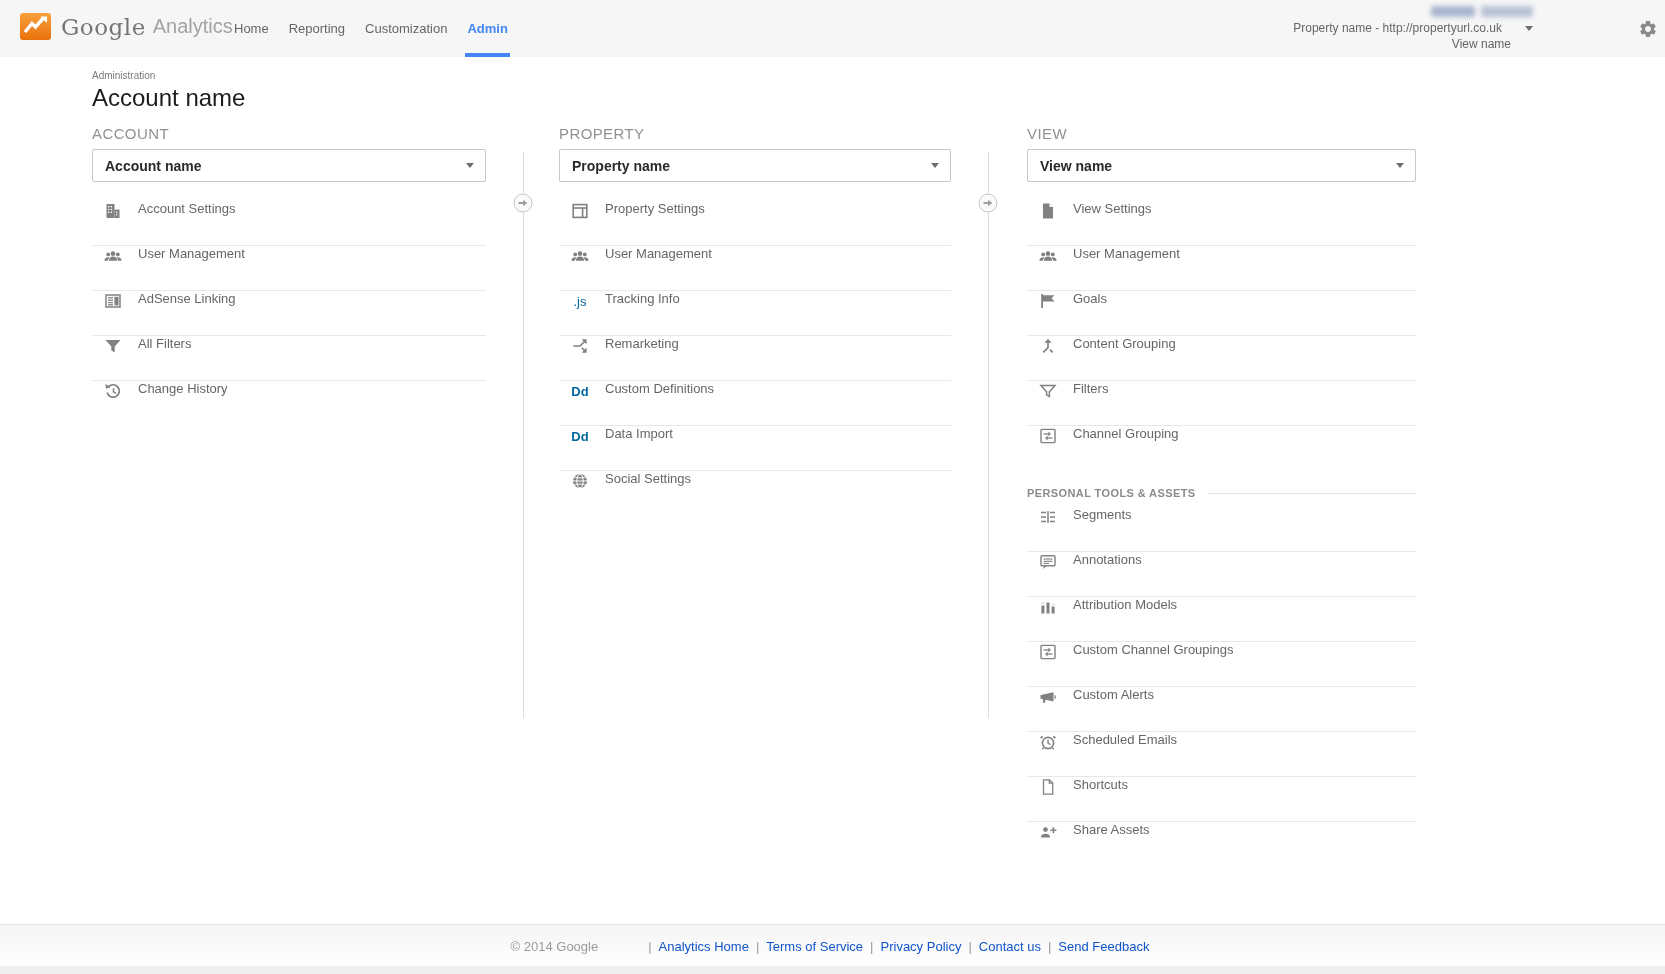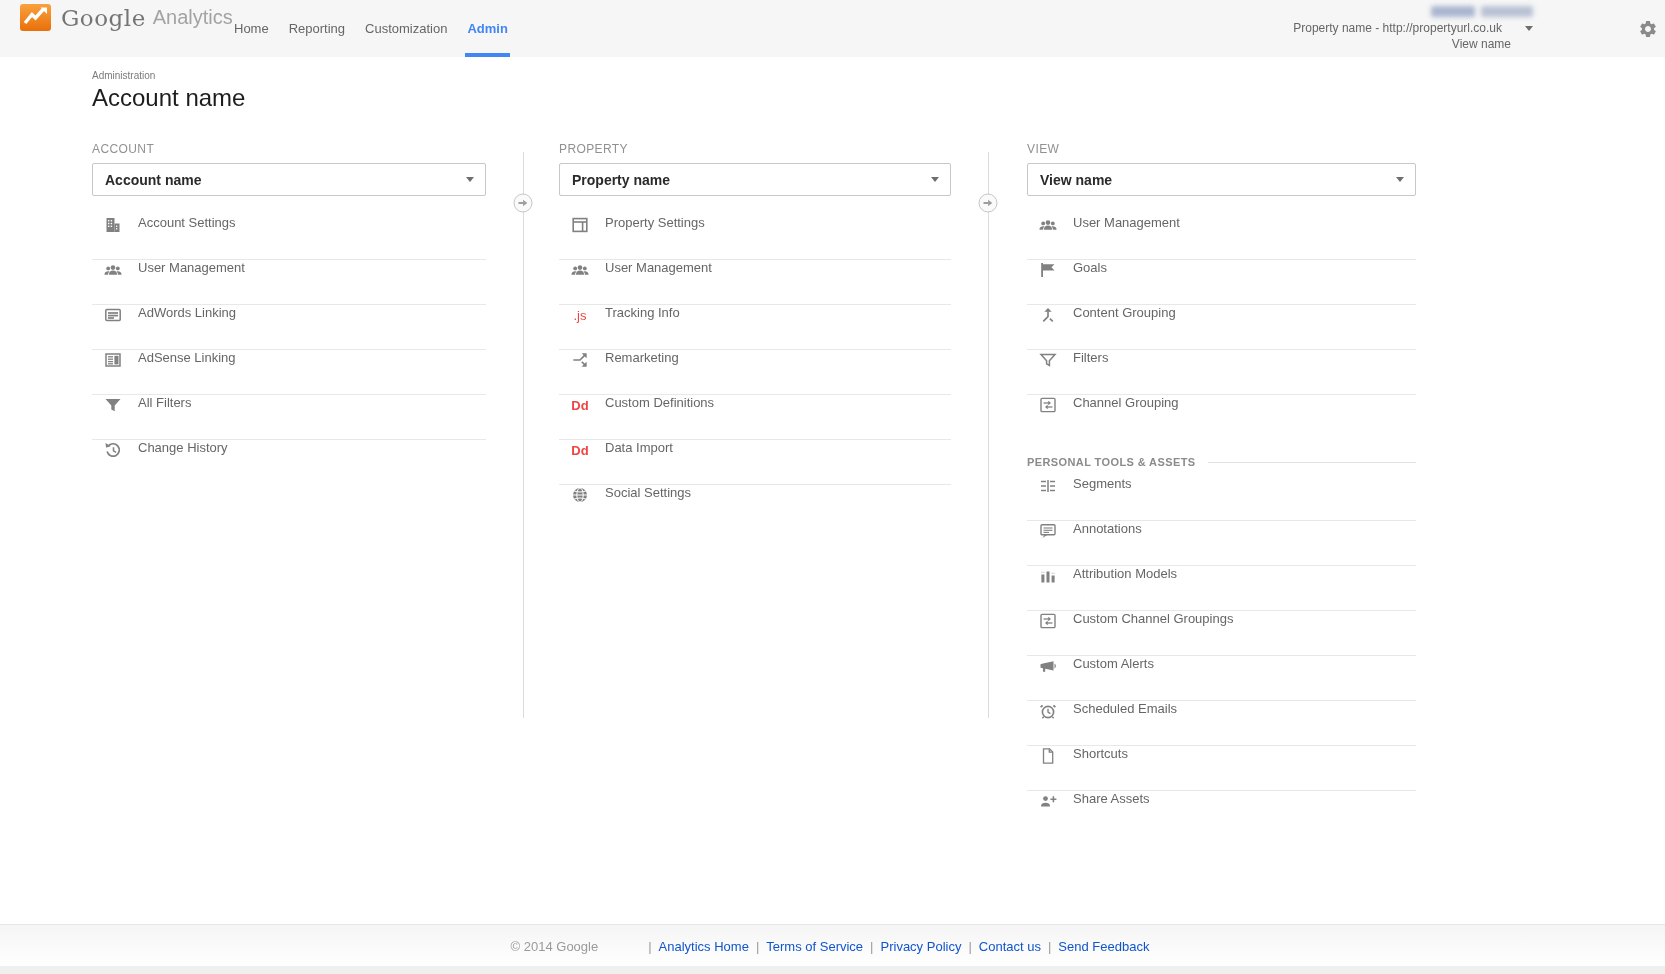--- a/index.html
+++ b/index.html
@@ -2,21 +2,21 @@
 <html><head>
 <meta charset="utf-8">
 <title>Google Analytics</title>
 <style>
   html,body{margin:0;padding:0;background:#fff;}
   body{font-family:"Liberation Sans", sans-serif; -webkit-font-smoothing:antialiased;}
   .stage{position:relative;width:1665px;height:974px;background:#fff;overflow:hidden;}
 
   
   .navbar{position:absolute;top:0;left:0;right:0;height:57px;background:#f6f6f6;border-bottom:1px solid #e4e4e4;}
-  .logo{position:absolute;left:20px;top:4px;display:flex;align-items:center;cursor:pointer;}
+  .logo{position:absolute;left:20px;top:13px;display:flex;align-items:center;cursor:pointer;}
   .logo-mark{width:31px;height:27px;display:block;}
   .logo-brand{font-family:"DejaVu Serif", serif;font-size:23px;color:#757575;margin-left:10px;letter-spacing:.5px;}
   .logo-product{font-size:20px;color:#a3a3a3;margin-left:7px;font-weight:400;}
   .nav-menu{position:absolute;left:232px;top:0;height:57px;display:flex;gap:16px;}
   .nav-item{line-height:57px;font-size:13px;color:#666;position:relative;cursor:pointer;padding:0 2px;}
   .nav-item.active{color:#4285f4;font-weight:bold;}
   .nav-item.active::after{content:"";position:absolute;left:0;right:0;bottom:0;height:4px;background:#4285f4;}
   .nav-right{position:absolute;right:132px;top:4px;text-align:right;font-size:12px;color:#666;}
   .redacted{display:flex;justify-content:flex-end;gap:6px;height:11px;margin:2px 0 4px;filter:blur(2.5px);}
   .redacted i{display:inline-block;height:11px;border-radius:2px;}
@@ -32,30 +32,30 @@
   .page-header{position:absolute;top:57px;left:0;right:0;height:68px;background:#fff;border-bottom:1px solid #e5e5e5;}
   .eyebrow{position:absolute;left:92px;top:13px;font-size:10px;color:#7b7b7b;}
   .page-title{position:absolute;left:92px;top:27px;font-size:24px;color:#1d1d1d;}
 
   
   .main{position:absolute;top:125px;left:0;right:0;bottom:50px;background:#fff;}
   .column{position:absolute;top:0;}
   .col-account{left:92px;width:394px;}
   .col-property{left:559px;width:392px;}
   .col-view{left:1027px;width:389px;}
-  .col-label{margin-top:17px;font-size:12px;color:#919191;letter-spacing:.4px;}
+  .col-label{font-size:15px;color:#919191;letter-spacing:.4px;}
   .dropdown{margin-top:7px;height:31px;border:1px solid #c7c7c7;border-radius:2px;background:#fff;display:flex;align-items:center;padding:0 12px;font-size:14px;font-weight:bold;color:#2a2a2a;position:relative;cursor:pointer;}
   .dropdown .dd-caret{position:absolute;right:11px;top:13px;width:0;height:0;border-left:4px solid transparent;border-right:4px solid transparent;border-top:5px solid #6e6e6e;}
   ul.menu{margin:19px 0 0 0;list-style:none;padding:0;}
   ul.menu.sub{margin-top:8px;}
   .item{display:flex;height:44px;border-bottom:1px solid #e8e8e8;cursor:pointer;background:#fff;}
   ul.menu .item:last-child{border-bottom:none;}
   .item-icon{width:22px;height:20px;margin:0 14px 0 10px;color:#818181;flex:none;display:flex;align-items:center;justify-content:center;}
   .item-icon svg{width:20px;height:20px;display:block;}
-  .txt-icon{font-size:13px;color:#ef4444;white-space:nowrap;}
+  .txt-icon{font-size:13px;color:#0369a1;white-space:nowrap;}
   .txt-icon.bold{font-weight:bold;}
   .item-label{font-size:13px;color:#666;}
   .section-header{margin-top:17px;display:flex;align-items:center;font-size:11px;font-weight:bold;color:#8b8b8b;letter-spacing:.4px;}
   .section-header::after{content:"";flex:1;height:1px;background:#e3e3e3;margin-left:12px;}
 
   .col-sep{position:absolute;top:27px;width:1px;height:566px;background:#dcdcdc;}
   .sep-1{left:523px;} .sep-2{left:988px;}
   .sep-badge{position:absolute;top:41px;left:-10px;width:20px;height:20px;}
   .sep-badge svg{width:20px;height:20px;display:block;}
 
@@ -156,33 +156,20 @@
                 <path d="M10 10.6c-2.2 0-4 1.4-4 3.2v1h8v-1c0-1.8-1.8-3.2-4-3.2z"></path>
                 <path d="M5.2 11.2c-2 0-3.7 1.2-3.7 2.8v.8h3.6v-.2c0-1.2.5-2.2 1.4-3-.4-.25-.8-.4-1.3-.4z"></path>
                 <path d="M14.8 11.2c2 0 3.7 1.2 3.7 2.8v.8h-3.6v-.2c0-1.2-.5-2.2-1.4-3 .4-.25.8-.4 1.3-.4z"></path>
               </svg>
             </span>
             <span class="item-label">User Management</span>
           </li>
           <li class="item">
             <span class="item-icon">
               <svg viewBox="0 0 20 20">
-                <rect x="2.8" y="4.6" width="14.4" height="10.8" rx="1" fill="none" stroke="currentColor" stroke-width="1.5"></rect>
-                <g stroke="currentColor" stroke-width="1.7">
-                  <line x1="5" y1="8" x2="15" y2="8"></line>
-                  <line x1="5" y1="10.6" x2="15" y2="10.6"></line>
-                  <line x1="5" y1="13" x2="11" y2="13"></line>
-                </g>
-              </svg>
-            </span>
-            <span class="item-label">AdWords Linking</span>
-          </li>
-          <li class="item">
-            <span class="item-icon">
-              <svg viewBox="0 0 20 20">
                 <rect x="3" y="4" width="14" height="12" fill="none" stroke="currentColor" stroke-width="1.5"></rect>
                 <g stroke="currentColor" stroke-width="1.3">
                   <line x1="5" y1="6.8" x2="10" y2="6.8"></line>
                   <line x1="5" y1="9.2" x2="10" y2="9.2"></line>
                   <line x1="5" y1="11.6" x2="10" y2="11.6"></line>
                   <line x1="5" y1="13.8" x2="10" y2="13.8"></line>
                 </g>
                 <rect x="11.4" y="5.8" width="4.1" height="8.6" fill="currentColor"></rect>
               </svg>
             </span>
@@ -301,20 +288,29 @@
       </span>
     </div>
 
     <div class="column col-view">
       <div class="col-label">VIEW</div>
       <div class="dropdown">
         <span>View name</span>
         <span class="dd-caret"></span>
       </div>
       <ul class="menu" id="menu-view">
+          <li class="item">
+            <span class="item-icon">
+              <svg viewBox="0 0 20 20">
+                <path fill="currentColor" d="M5 2.5h6.5L15 6v11.5H5z"></path>
+                <path fill="#fff" d="M11.5 2.5V6H15z"></path>
+              </svg>
+            </span>
+            <span class="item-label">View Settings</span>
+          </li>
           <li class="item">
             <span class="item-icon">
               <svg viewBox="0 0 20 20" fill="currentColor">
                 <circle cx="5.2" cy="8.4" r="1.9"></circle>
                 <circle cx="14.8" cy="8.4" r="1.9"></circle>
                 <circle cx="10" cy="7.6" r="2.3"></circle>
                 <path d="M10 10.6c-2.2 0-4 1.4-4 3.2v1h8v-1c0-1.8-1.8-3.2-4-3.2z"></path>
                 <path d="M5.2 11.2c-2 0-3.7 1.2-3.7 2.8v.8h3.6v-.2c0-1.2.5-2.2 1.4-3-.4-.25-.8-.4-1.3-.4z"></path>
                 <path d="M14.8 11.2c2 0 3.7 1.2 3.7 2.8v.8h-3.6v-.2c0-1.2-.5-2.2-1.4-3 .4-.25.8-.4 1.3-.4z"></path>
               </svg>

